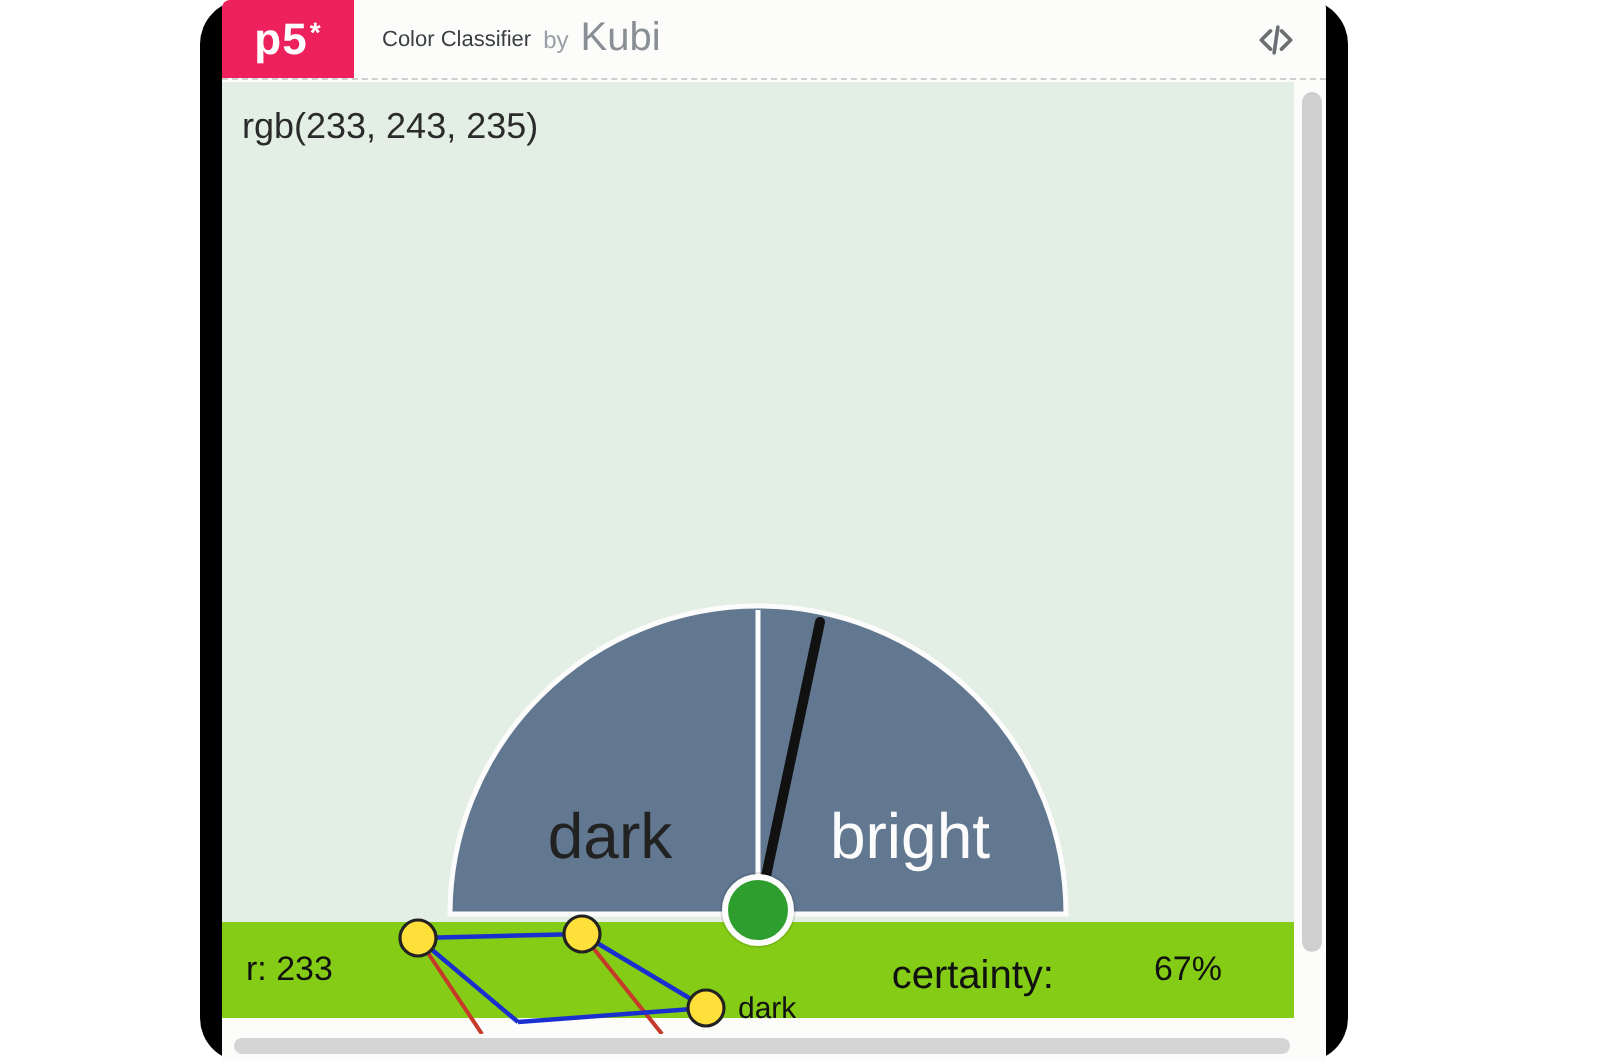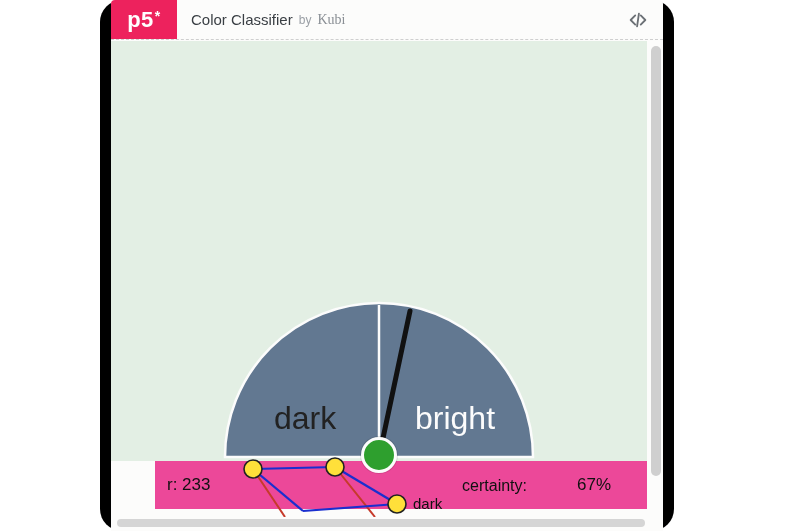--- a/index.html
+++ b/index.html
@@ -5,42 +5,42 @@
   * { box-sizing: border-box; margin: 0; padding: 0; }
   html, body { width: 800px; height: 531px; overflow: hidden; font-family: -apple-system, BlinkMacSystemFont, "Segoe UI", Helvetica, Arial, sans-serif; background: #fff; }
   .stage { width: 800px; height: 531px; position: relative; background: #fff; }
   .device { position: absolute; left: 100px; top: 0; width: 574px; height: 531px; background: #000; border-radius: 22px; }
   .device-inner { position: absolute; left: 11px; top: 0; right: 11px; bottom: 0; background: #fcfcfb; border-radius: 4px 4px 0 0; overflow: hidden; }
 
   .header { height: 40px; display: flex; align-items: stretch; border-bottom: 1px dashed #cfcfcf; }
   .logo { width: 66px; background: #ed225d; color: #fff; display: flex; align-items: center; justify-content: center; font-weight: 600; font-size: 22px; letter-spacing: .5px; }
   .logo sup { font-size: 14px; margin-left: 1px; position: relative; top: -4px; }
   .title-area { flex: 1; display: flex; align-items: center; padding-left: 14px; gap: 6px; }
-  .title-main { color: #3a3f44; font-size: 15px; font-weight: 500; text-align: center; }
+  .title-main { color: #3a3f44; font-size: 11px; font-weight: 500; text-align: center; }
   .title-by { color: #9a9fa5; font-size: 12px; }
-  .title-author { color: #8a8f95; font-size: 14px; font-family: Liberation Serif, serif; }
+  .title-author { color: #8a8f95; font-size: 20px; }
   .code-toggle { width: 50px; display: flex; align-items: center; justify-content: center; color: #6b7075; }
   .code-toggle svg { width: 22px; height: 22px; }
 
   .canvas-wrap { position: absolute; left: 0; right: 16px; top: 41px; bottom: 14px; overflow: hidden; }
   .vscroll { position: absolute; right: 2px; top: 46px; width: 10px; height: 430px; background: #cfcfcf; border-radius: 5px; }
   .hscroll { position: absolute; left: 6px; right: 18px; bottom: 4px; height: 8px; background: #d5d5d5; border-radius: 4px; }
 
   .sketch-bg { position: absolute; left: 0; right: 0; top: 0; height: 420px; background: #e3efe4; }
   .rgb-readout { position: absolute; left: 10px; top: 12px; font-size: 18px; color: #2b2b2b; font-weight: 400; }
 
   .gauge { position: absolute; left: 50%; transform: translateX(-50%); top: 258px; width: 316px; height: 172px; }
   .gauge svg { width: 316px; height: 172px; display: block; }
   .gauge .lbl { font-family: inherit; font-size: 32px; }
   .gauge .lbl-dark { fill: #222; }
   .gauge .lbl-bright { fill: #fcfcfc; }
 
-  .network-band { position: absolute; left: 0; right: 0; top: 420px; height: 48px; background: #ec4899; margin-left: 44px; }
+  .network-band { position: absolute; left: 0; right: 0; top: 420px; height: 48px; background: #84cc16; }
   .net-r { position: absolute; left: 12px; top: 14px; font-size: 17px; color: #111; }
-  .cert-label { position: absolute; right: 120px; top: 16px; font-size: 16px; color: #111; }
+  .cert-label { position: absolute; right: 120px; top: 16px; font-size: 20px; color: #111; }
   .cert-val { position: absolute; right: 36px; top: 14px; font-size: 17px; color: #111; }
 
   .net-svg { position: absolute; left: 70px; top: -12px; width: 260px; height: 70px; }
   .node { fill: #ffe03a; stroke: #222; stroke-width: 1.6; }
   .edge-b { stroke: #1a2fcf; stroke-width: 2.2; fill: none; }
   .edge-r { stroke: #c63a2a; stroke-width: 2; fill: none; }
   .pred-text { font-size: 15px; fill: #111; }
 
   .knob { position: absolute; left: 50%; top: 414px; transform: translate(-50%, -50%); width: 36px; height: 36px; border-radius: 50%; background: #2e9f2e; border: 3px solid #fcfcfc; box-shadow: 0 0 0 1px rgba(0,0,0,.1); }
 
@@ -65,20 +65,21 @@
         <div class="code-toggle">
           <svg viewBox="0 0 24 24">
             <path d="M9 7l-5 5 5 5M15 7l5 5-5 5M13 5l-2 14" stroke="#6b7075" stroke-width="2" fill="none" stroke-linecap="round" stroke-linejoin="round"></path>
           </svg>
         </div>
       </div>
 
       <div class="canvas-wrap">
         <div class="sketch-bg"></div>
 
+        <div class="rgb-readout">rgb(233, 243, 235)</div>
 
         <div class="gauge">
           <svg viewBox="0 0 316 172">
             <path d="M 4 158 A 154 154 0 0 1 312 158 L 158 158 Z" fill="#627891" stroke="#fcfcfc" stroke-width="2.5"></path>
             <line x1="158" y1="158" x2="158" y2="6" stroke="#fcfcfc" stroke-width="2.5"></line>
             <line x1="158" y1="158" x2="189" y2="12" stroke="#111" stroke-width="5" stroke-linecap="round"></line>
             <text x="84" y="130" text-anchor="middle" class="lbl lbl-dark">dark</text>
             <text x="234" y="130" text-anchor="middle" class="lbl lbl-bright">bright</text>
           </svg>
         </div>

